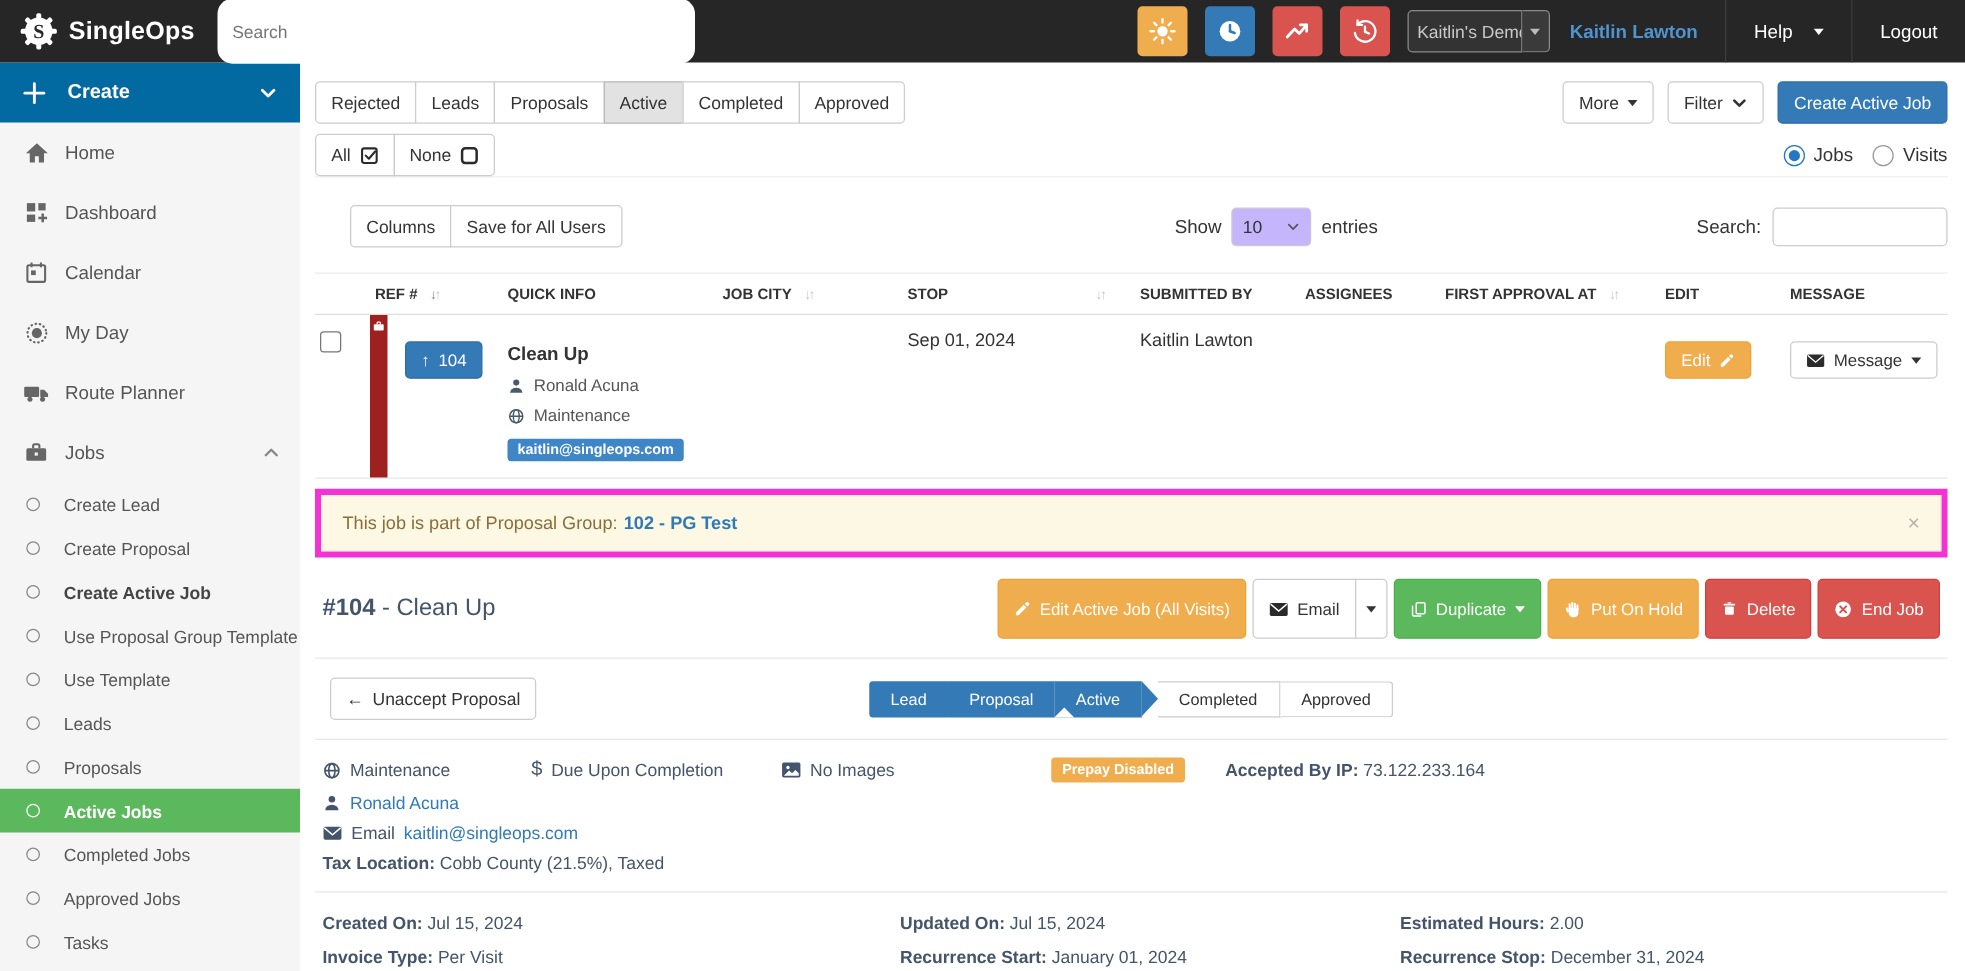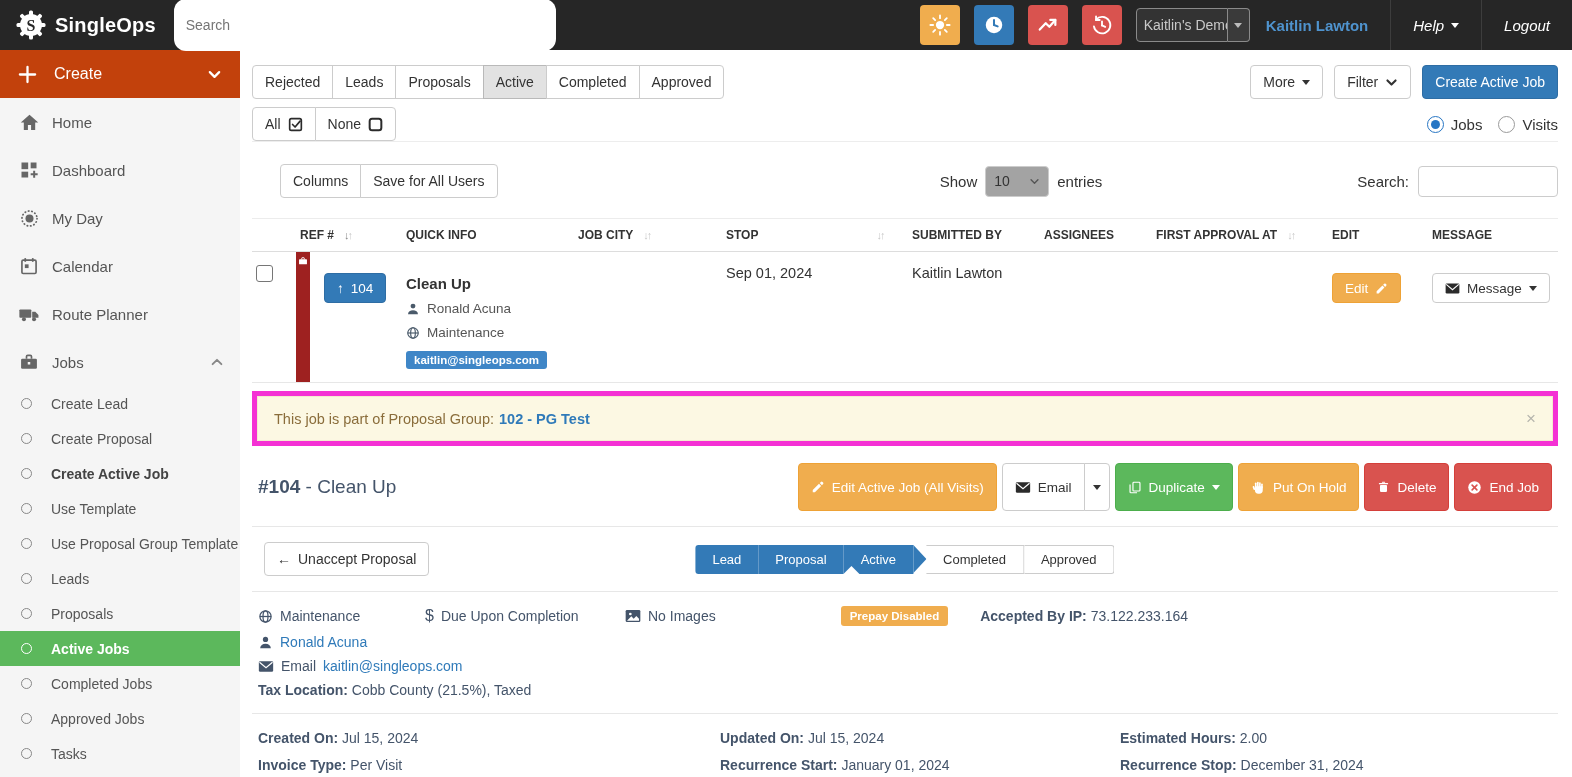--- a/index.html
+++ b/index.html
@@ -22,26 +22,26 @@
     padding:0 7px; white-space:nowrap; overflow:hidden; }
   .acct-caret { width:22px; height:34px; background:#3a3a3a; border:1px solid #8a8a8a; border-left:none;
     border-radius:0 4px 4px 0; display:flex; align-items:center; justify-content:center; }
   .caret { display:inline-block; width:0; height:0; border-left:4px solid transparent;
     border-right:4px solid transparent; border-top:5px solid #bbb; }
   .caret.dark { border-top-color:#333; }
   .caret.white { border-top-color:#fff; }
   .nav-user { color:#4f93ce; font-weight:bold; font-size:15px; margin-right:22px; text-decoration:none; }
   .nav-sep { width:1px; height:50px; background:#3d3d3d; }
   .nav-plain { color:#fff; font-size:15px; padding:0 22px; height:50px; display:flex;
-    align-items:center; gap:7px; text-decoration:none;font-style:italic; }
+    align-items:center; gap:17px; text-decoration:none; }
 
   
   .sidebar { position:absolute; top:50px; left:0; width:240px; bottom:0; background:#f5f5f5; z-index:20; }
-  .create-btn { height:48px; background:#c2410c; color:#fff; display:flex; align-items:center;
-    padding:0 18px; cursor:pointer; }
+  .create-btn { height:48px; background:#0369a1; color:#fff; display:flex; align-items:center;
+    padding:0 18px; cursor:pointer;font-weight:bold; }
   .create-btn .lbl { font-size:16px; margin-left:17px; }
   .side-item { height:48px; display:flex; align-items:center; padding:0 16px; cursor:pointer; color:#555; }
   .side-item .ic { width:26px; display:flex; justify-content:center; color:#666; }
   .side-item .lbl { margin-left:10px; font-size:15px;text-align:right; }
   .sub-item { height:35px; display:flex; align-items:center; padding:0 16px; cursor:pointer; color:#555; }
   .sub-item .dot { width:11px; height:11px; border:1.5px solid #888; border-radius:50%;
     margin-left:5px; flex:none; }
   .sub-item .lbl { margin-left:19px; font-size:14px; white-space:nowrap;text-align:right; }
   .sub-item.bold .lbl { font-weight:bold; color:#444; }
   .sub-item.active { background:#5cb85c; }
@@ -75,21 +75,21 @@
   .radio { width:17px; height:17px; border-radius:50%; border:1.5px solid #9a9a9a; display:inline-flex;
     align-items:center; justify-content:center; background:#fff; }
   .radio.sel { border-color:#2776c4; }
   .radio.sel::after { content:""; width:9px; height:9px; border-radius:50%; background:#2776c4; }
   .radio-item { display:flex; align-items:center; gap:7px; cursor:pointer; }
 
   .row3 { display:flex; align-items:center; margin-top:22px; }
   .row3 .cols-group { margin-left:28px; }
   .show-group { display:flex; align-items:center; gap:8px; margin-left:auto; font-size:15px; }
   .select-box { width:64px; height:31px; border:1px solid #ccc; border-radius:4px; display:flex;
-    align-items:center; padding:0 8px; gap:6px; cursor:pointer; background:#a3a3a3; }
+    align-items:center; padding:0 8px; gap:6px; cursor:pointer; background:#c4b5fd; }
   .select-box .val { flex:1; font-size:14px; }
   .search-group { display:flex; align-items:center; gap:9px; margin-left:255px; font-size:15px; }
   .search-input { width:140px; height:31px; border:1px solid #ccc; border-radius:4px; padding:0 8px;
     font-family:inherit; font-size:14px; outline:none; }
 
   
   table.jobs { width:100%; border-collapse:collapse; margin-top:20px; }
   table.jobs th { font-size:12px; font-weight:bold; color:#333; text-align:left; padding:9px 8px 9px 4px;
     border-top:1px solid #ececec; border-bottom:1px solid #ddd; white-space:nowrap; }
   table.jobs td { vertical-align:top; padding:13px 8px 13px 4px; border-bottom:1px solid #e7e7e7; }
@@ -272,39 +272,39 @@
         <rect x="3" y="3" width="8" height="8"></rect>
           <rect x="14" y="3" width="7" height="7"></rect>
           <rect x="3" y="14" width="8" height="7"></rect>
         <path d="M17 13 h2.4 v3 h3 v2.4 h-3 v3 H17 v-3 h-3 V16 h3 Z"></path>
         </svg>
     </span>
     <span class="lbl">Dashboard</span>
   </div>
   <div class="side-item">
     <span class="ic">
+      <svg width="20" height="20" viewBox="0 0 24 24" fill="none" stroke="#666" stroke-width="2">
+        <rect x="3.5" y="5" width="17" height="16" rx="1.5"></rect>
+          <line x1="7.5" y1="2.5" x2="7.5" y2="7"></line>
+        <line x1="16.5" y1="2.5" x2="16.5" y2="7"></line>
+          <rect x="7" y="10" width="4.5" height="4.5" fill="#666" stroke="none"></rect>
+        </svg>
+    </span>
+    <span class="lbl">Calendar</span>
+  </div>
+  <div class="side-item">
+    <span class="ic">
       <svg width="21" height="21" viewBox="0 0 24 24">
           <circle cx="12" cy="12" r="4.6" fill="#666"></circle>
       <g stroke="#666" stroke-width="2" stroke-linecap="round" stroke-dasharray="0.5 3.4">
         <circle cx="12" cy="12" r="8.6" fill="none"></circle>
           </g>
         </svg>
     </span>
     <span class="lbl">My Day</span>
-  </div>
-  <div class="side-item">
-    <span class="ic">
-      <svg width="20" height="20" viewBox="0 0 24 24" fill="none" stroke="#666" stroke-width="2">
-        <rect x="3.5" y="5" width="17" height="16" rx="1.5"></rect>
-          <line x1="7.5" y1="2.5" x2="7.5" y2="7"></line>
-        <line x1="16.5" y1="2.5" x2="16.5" y2="7"></line>
-          <rect x="7" y="10" width="4.5" height="4.5" fill="#666" stroke="none"></rect>
-        </svg>
-    </span>
-    <span class="lbl">Calendar</span>
   </div>
   <div class="side-item">
     <span class="ic">
       <svg width="22" height="22" viewBox="0 0 24 24" fill="#666">
         <rect x="1.5" y="7" width="13" height="9" rx="1"></rect>
         <path d="M15.5 9.5 h3.4 l3.4 3.6 V16 h-6.8 Z"></path>
         <circle cx="6.5" cy="17.8" r="2.2"></circle>
           <circle cx="17.5" cy="17.8" r="2.2"></circle>
         </svg>
     </span>
@@ -333,25 +333,25 @@
   <div class="sub-item">
     <span class="dot"></span>
     <span class="lbl">Create Proposal</span>
     </div>
   <div class="sub-item bold">
     <span class="dot"></span>
     <span class="lbl">Create Active Job</span>
     </div>
   <div class="sub-item">
     <span class="dot"></span>
+    <span class="lbl">Use Proposal Group Template</span>
+    </div>
+  <div class="sub-item">
+    <span class="dot"></span>
     <span class="lbl">Use Template</span>
-    </div>
-  <div class="sub-item">
-    <span class="dot"></span>
-    <span class="lbl">Use Proposal Group Template</span>
     </div>
   <div class="sub-item">
     <span class="dot"></span>
     <span class="lbl">Leads</span>
     </div>
   <div class="sub-item">
     <span class="dot"></span>
     <span class="lbl">Proposals</span>
     </div>
   <div class="sub-item active">

